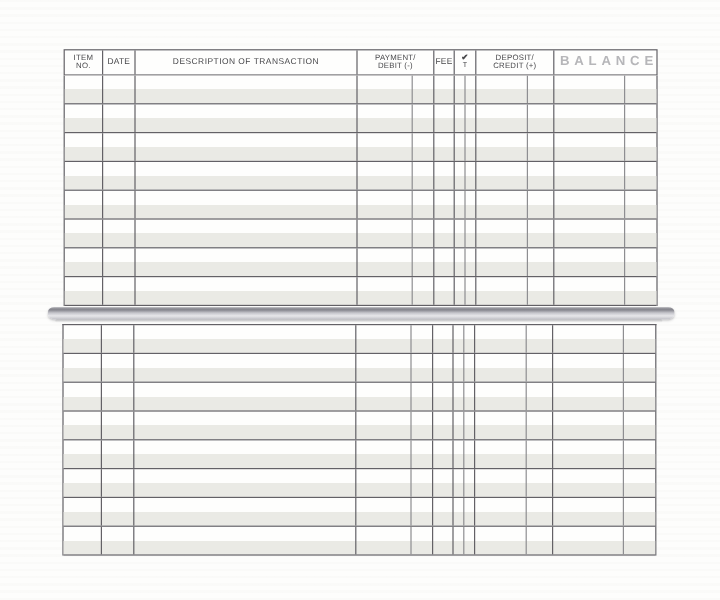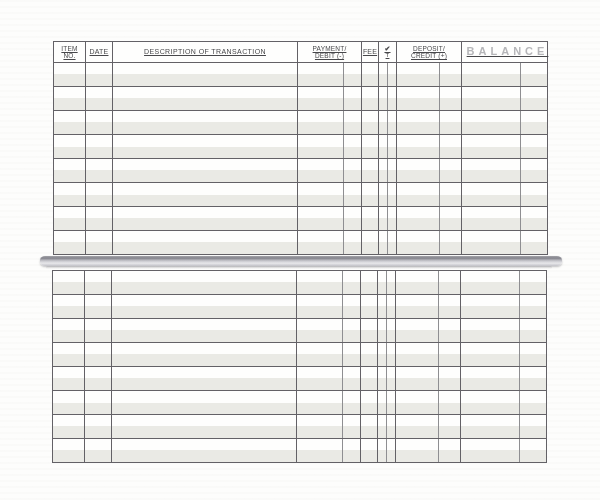--- a/index.html
+++ b/index.html
@@ -26,21 +26,21 @@
     border-left:1px solid var(--grid);
     border-right:1px solid var(--grid);
     background:#fefefd;
   }
   .hcell{
     box-sizing:border-box;
     border-right:1px solid var(--grid);
     display:flex;flex-direction:column;align-items:center;justify-content:center;
     color:var(--header-ink);
     font-size:6.5px;line-height:7.5px;letter-spacing:0.2px;
-    white-space:nowrap;overflow:hidden;text-decoration:underline;
+    white-space:nowrap;overflow:hidden;
   }
   .hcell:last-child{border-right:none;}
   .hcell .one-line{font-size:7px;}
   .hc-desc span{font-size:7px;letter-spacing:0.4px;}
   .hc-check .mark{font-size:7px;font-weight:bold;line-height:6px;}
   .hc-check .tee{font-size:6px;line-height:6px;}
   .hc-balance span{
     font-size:11px;font-weight:600;letter-spacing:4px;
     color:var(--balance-ink);padding-left:4px;
   }

